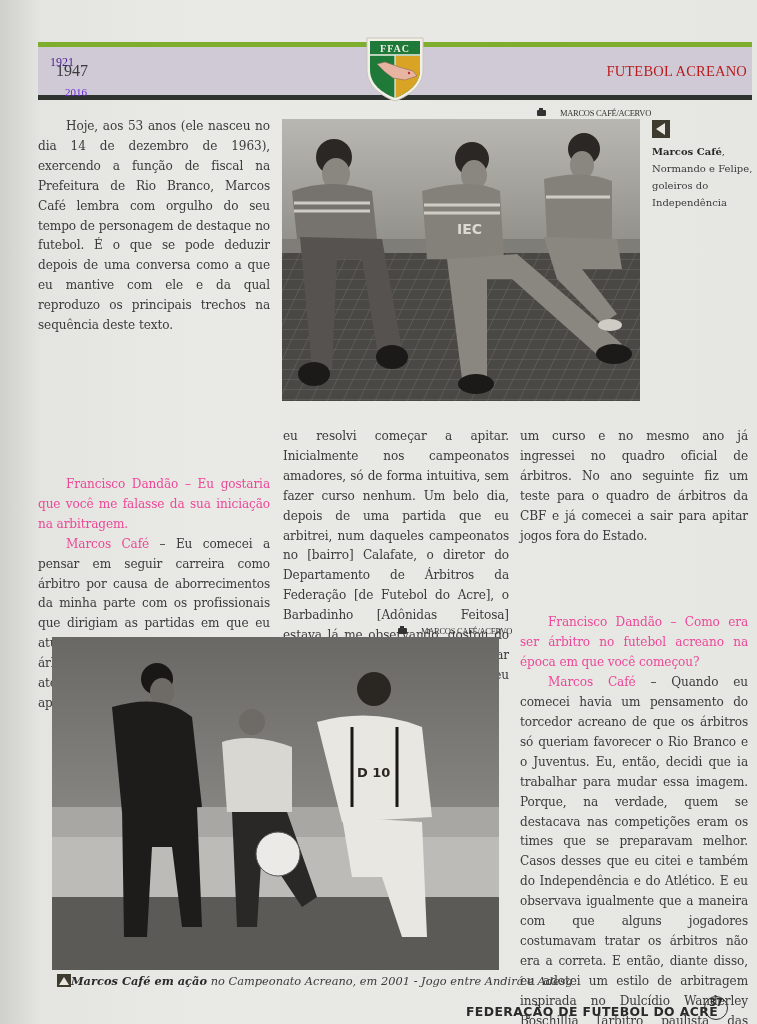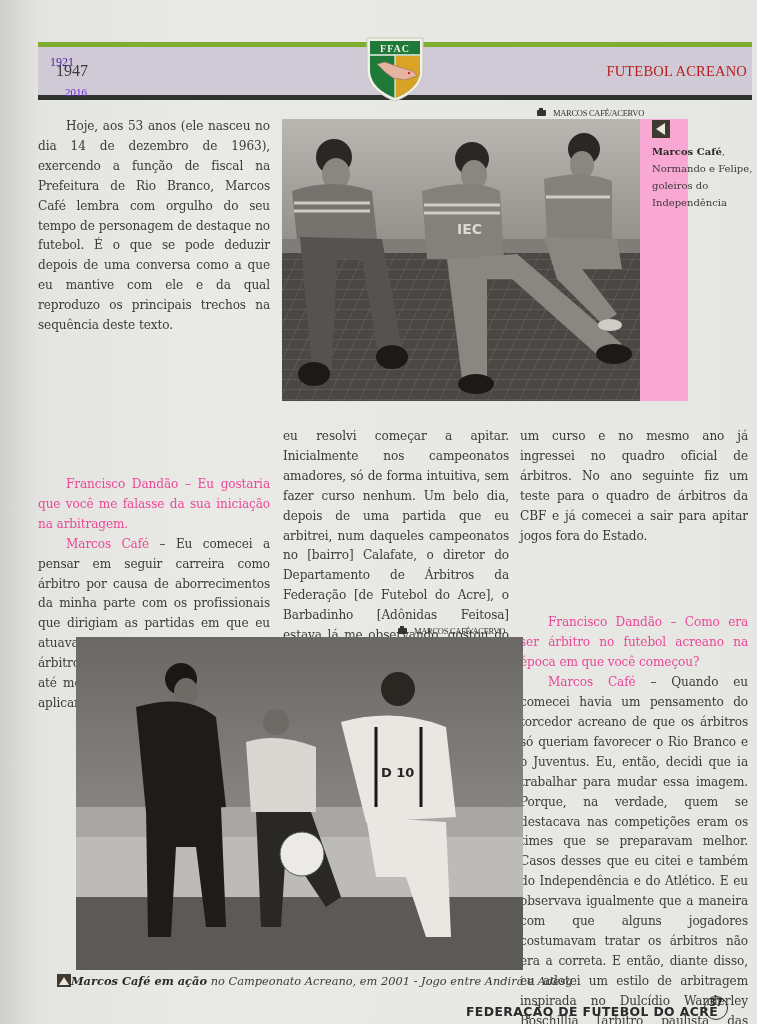--- a/index.html
+++ b/index.html
@@ -15,34 +15,34 @@
   .hdr-band { left:38px; top:47px; width:714px; height:48px; background:#cfcad6; }
   .hdr-dark { left:38px; top:95px; width:714px; height:5px; background:#2e3330; }
   .yr { font-family:"Liberation Serif", serif; line-height:1; }
   .yr1 { left:50px; top:56px; font-size:12px; color:#4c1d95; }
   .yr2 { left:56px; top:63px; font-size:16px; color:#3a3a3a; }
   .yr3 { left:65px; top:87px; font-size:11px; color:#6d28d9; }
   .hdr-title { right:10px; top:63px; font-family:"Liberation Serif", serif; font-size:14.5px; color:#b91c1c; letter-spacing:0.2px; }
   .logo { left:365px; top:36px; width:60px; height:66px; }
 
   
-  .credit { font-family:"Liberation Serif", serif; font-size:8.5px; color:#333; letter-spacing:-0.3px; display:flex; align-items:center; gap:7px; }
+  .credit { font-family:"Liberation Serif", serif; font-size:8.5px; color:#333; letter-spacing:-0.3px; display:flex; align-items:center; gap:14px; }
   .credit .cam { display:inline-block; width:9px; height:6px; background:#333; border-radius:1px; position:relative; }
   .credit .cam::before { content:""; position:absolute; left:2px; top:-2px; width:4px; height:2px; background:#333; }
 
   
   .col { font-size:12.1px; line-height:19.9px; text-align:justify; color:#3b3b3b; letter-spacing:-0.1px; }
   .col p { margin:0; }
   .col .ind { text-indent:28px; }
   .col .q { font-weight:normal; color:#ec4899;margin-top:48px; }
   .col .sp { height:19px; }
 
   
-  .photo1 { left:282px; top:119px; width:406px; height:282px; background:#f9a8d4; overflow:hidden; }
-  .photo2 { left:52px; top:637px; width:447px; height:333px; background:#eab308; overflow:hidden;margin-left:24px; }
+  .photo1 { left:282px; top:119px; width:358px; height:282px; background:#d946ef; overflow:hidden; }
+  .photo2 { left:52px; top:637px; width:447px; height:333px; background:#eab308; overflow:hidden; }
 
   .cap-arrow { width:18px; height:18px; background:#3e3a2e; position:relative; }
   .cap-arrow::after { content:""; position:absolute; left:4px; top:3px; border-right:9px solid #e8e6df; border-top:6px solid transparent; border-bottom:6px solid transparent; }
   .cap1 { left:652px; top:143px; font-size:10px; line-height:17px; color:#3a3a3a; width:105px; }
   .cap1 b { font-weight:bold; color:#2a2a2a; }
 
   .cap2 { left:57px; top:974px; font-size:11.4px; font-style:italic; color:#3a3a3a; display:flex; align-items:flex-start; white-space:nowrap; }
   .cap2 .up { width:14px; height:13px; background:#3e3a2e; position:relative; }
   .cap2 .up::after { content:""; position:absolute; left:2px; top:3px; border-bottom:8px solid #e8e6df; border-left:5px solid transparent; border-right:5px solid transparent; }
   .cap2 b { font-weight:bold; color:#2a2a2a; }

